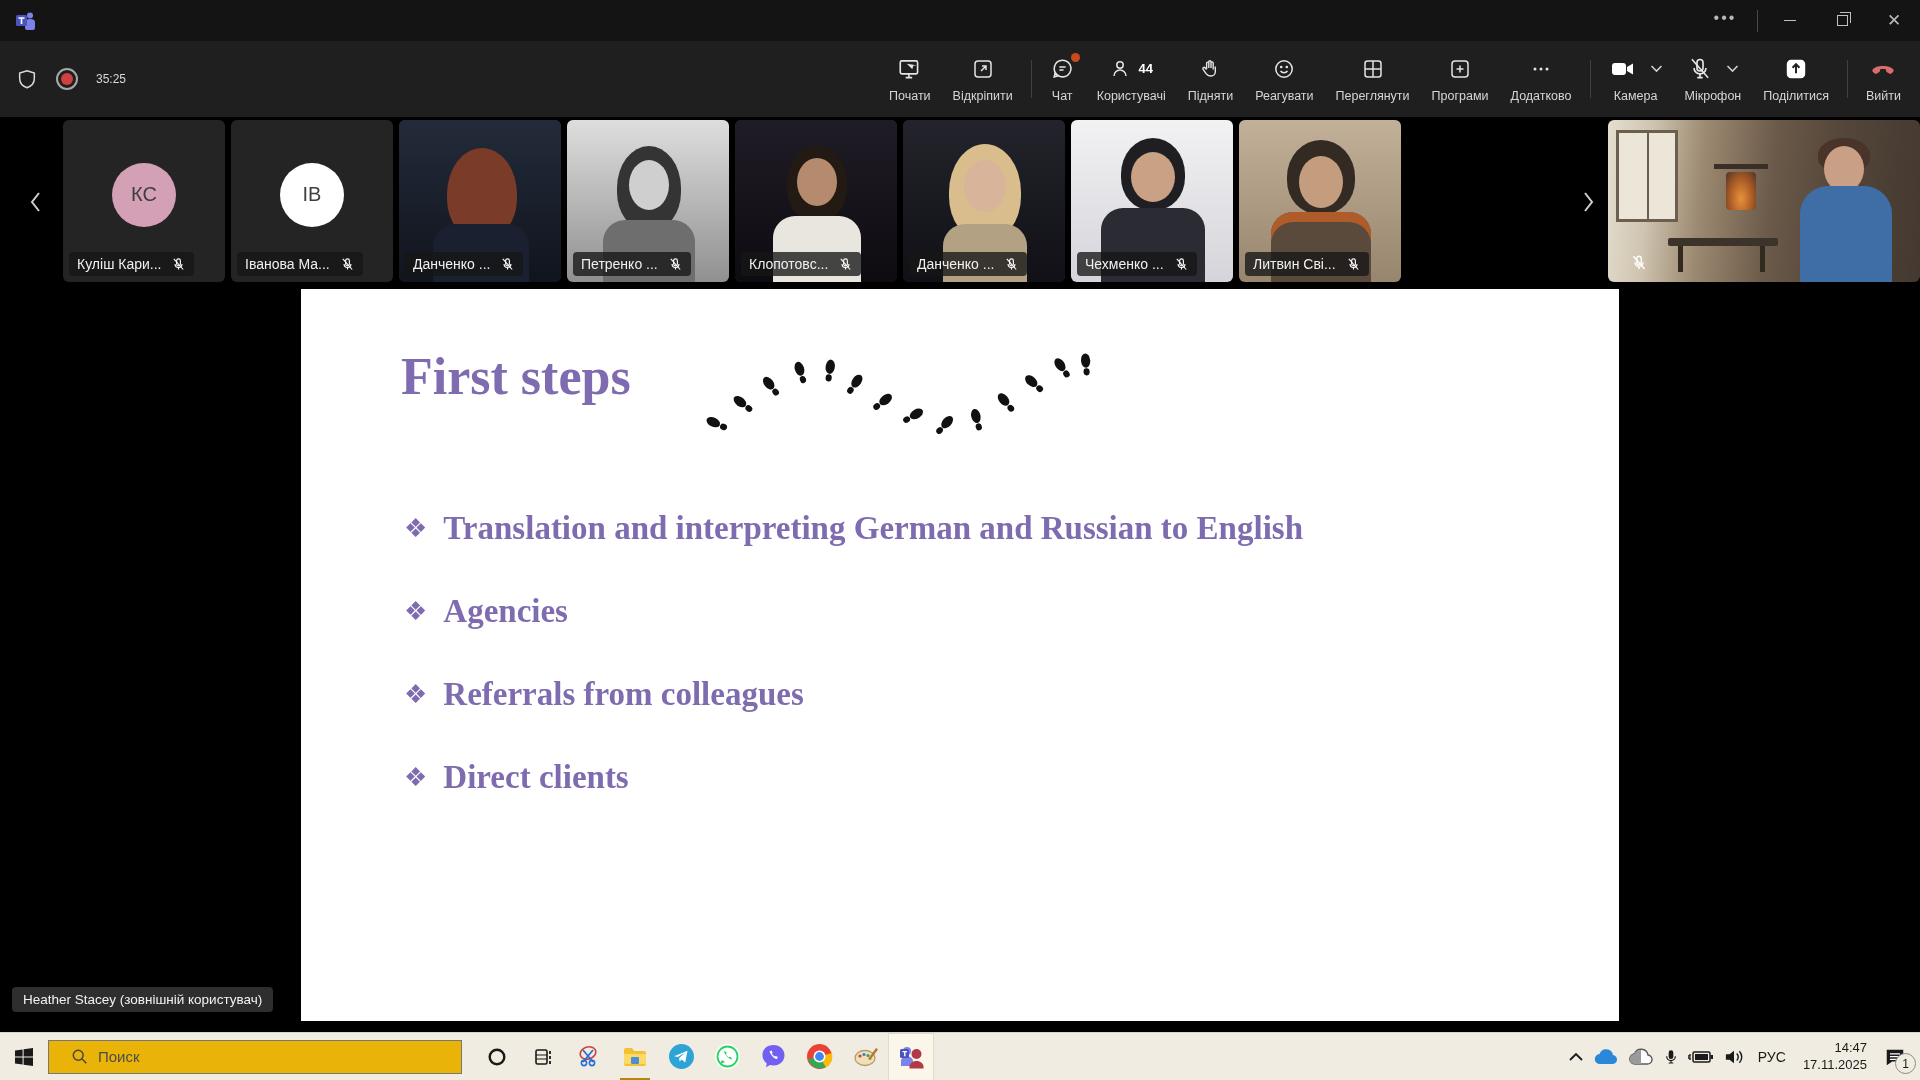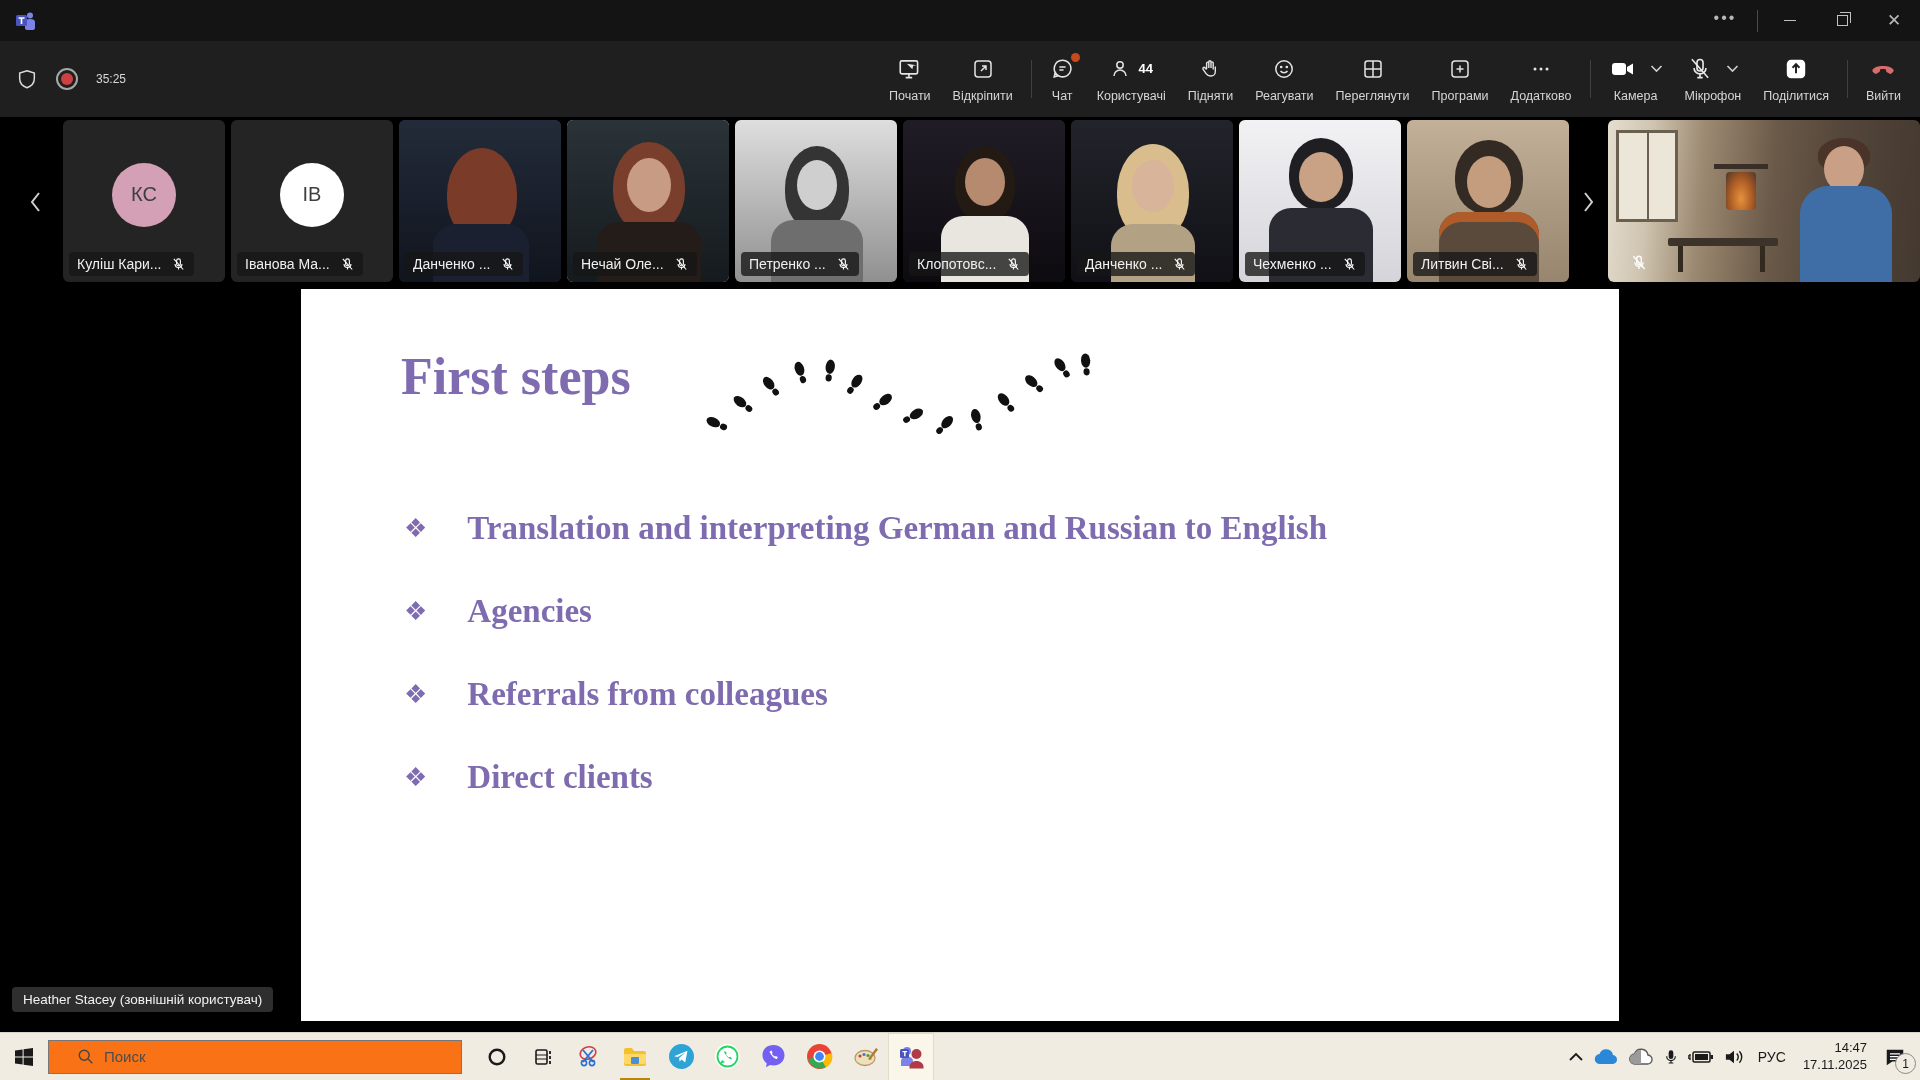--- a/index.html
+++ b/index.html
@@ -93,27 +93,27 @@
   .bt-body { position:absolute; left:192px; top:66px; width:92px; height:96px; border-radius:28px 28px 0 0; background:#3f6ea6; }
   .big-mic { position:absolute; left:22px; bottom:10px; }
 
   
   .slide { position:absolute; left:301px; top:289px; width:1318px; height:732px; background:#fff; }
   .slide-title { position:absolute; left:100px; top:58px; font-family:"Liberation Serif",serif; font-weight:bold; font-size:52px; color:#7e6bb0; }
   .footprints { position:absolute; left:400px; top:58px; }
   .bullets { position:absolute; left:103px; top:218px; }
   .bullet-row { display:flex; align-items:center; gap:16px; height:42px; margin-bottom:41px; }
   .bullet-glyph { font-family:"DejaVu Sans",sans-serif; font-size:26px; color:#7e6bb0; }
-  .bullet-text { font-family:"Liberation Serif",serif; font-weight:bold; font-size:33px; color:#7e6bb0; white-space:nowrap;margin-left:24px; }
+  .bullet-text { font-family:"Liberation Serif",serif; font-weight:bold; font-size:33px; color:#7e6bb0; white-space:nowrap; }
   .presenter-badge { position:absolute; left:12px; top:987px; background:#2e2e2e; border-radius:4px; padding:5px 11px; color:#f2f2f2; font-size:13.5px; white-space:nowrap; }
 
   
   .taskbar { position:absolute; left:0; bottom:0; width:1920px; height:48px; background:#f0ece1; border-top:1px solid #d9d4c6; display:flex; align-items:center; }
   .tb-start { width:48px; height:48px; display:flex; align-items:center; justify-content:center; }
-  .search-box { width:414px; height:34px; background:#f97316; border:1px solid #777; display:flex; align-items:center; gap:10px; padding-left:28px; }
+  .search-box { width:414px; height:34px; background:#eab308; border:1px solid #777; display:flex; align-items:center; gap:10px; padding-left:22px; }
   .search-box .ph { color:#4c4c4c; font-size:15px; }
   .tb-apps { display:flex; align-items:center; margin-left:12px; height:48px; }
   .tb-app { width:46px; height:48px; display:flex; align-items:center; justify-content:center; position:relative; }
   .tb-app.open:after { content:""; position:absolute; bottom:0; left:8px; width:30px; height:3px; background:#b8860b; }
   .tb-app.active { background:#faf6ea; box-shadow:inset 0 0 0 1px #e3dcc9; }
   .tb-app.active:after { left:2px; width:42px; }
   .tray { position:absolute; right:10px; top:0; height:48px; display:flex; align-items:center; gap:9px; }
   .lang { font-size:14px; color:#1a1a1a; padding:0 4px; }
   .clock { text-align:right; font-size:13px; color:#1a1a1a; line-height:1.3; padding:0 4px; }
   .notif { position:relative; width:30px; height:30px; display:flex; align-items:center; justify-content:center; }
@@ -316,35 +316,20 @@
             </svg>
           </div>
       </div>
       <div class="tile">
         <div class="pv v3">
             <div class="hair"></div>
             <div class="torso"></div>
           </div>
         <div class="name-badge">
             <span>Данченко ...</span>
-            <svg class="micoff" width="15" height="15" viewBox="0 0 24 24" fill="none" stroke="#fff" stroke-width="1.8">
-              <path d="M12 3a3 3 0 0 1 3 3v5a3 3 0 0 1-6 0V6a3 3 0 0 1 3-3z"></path>
-              <path d="M6.5 11a5.5 5.5 0 0 0 11 0M12 16.5V20"></path>
-              <path d="M4.5 3l15 17"></path>
-            </svg>
-          </div>
-      </div>
-      <div class="tile speaking">
-        <div class="pv v4">
-            <div class="hair"></div>
-            <div class="face"></div>
-            <div class="torso"></div>
-          </div>
-        <div class="name-badge">
-            <span>Нечай Оле...</span>
             <svg class="micoff" width="15" height="15" viewBox="0 0 24 24" fill="none" stroke="#fff" stroke-width="1.8">
               <path d="M12 3a3 3 0 0 1 3 3v5a3 3 0 0 1-6 0V6a3 3 0 0 1 3-3z"></path>
               <path d="M6.5 11a5.5 5.5 0 0 0 11 0M12 16.5V20"></path>
               <path d="M4.5 3l15 17"></path>
             </svg>
           </div>
       </div>
       <div class="tile">
         <div class="pv v5">
             <div class="hair"></div>

